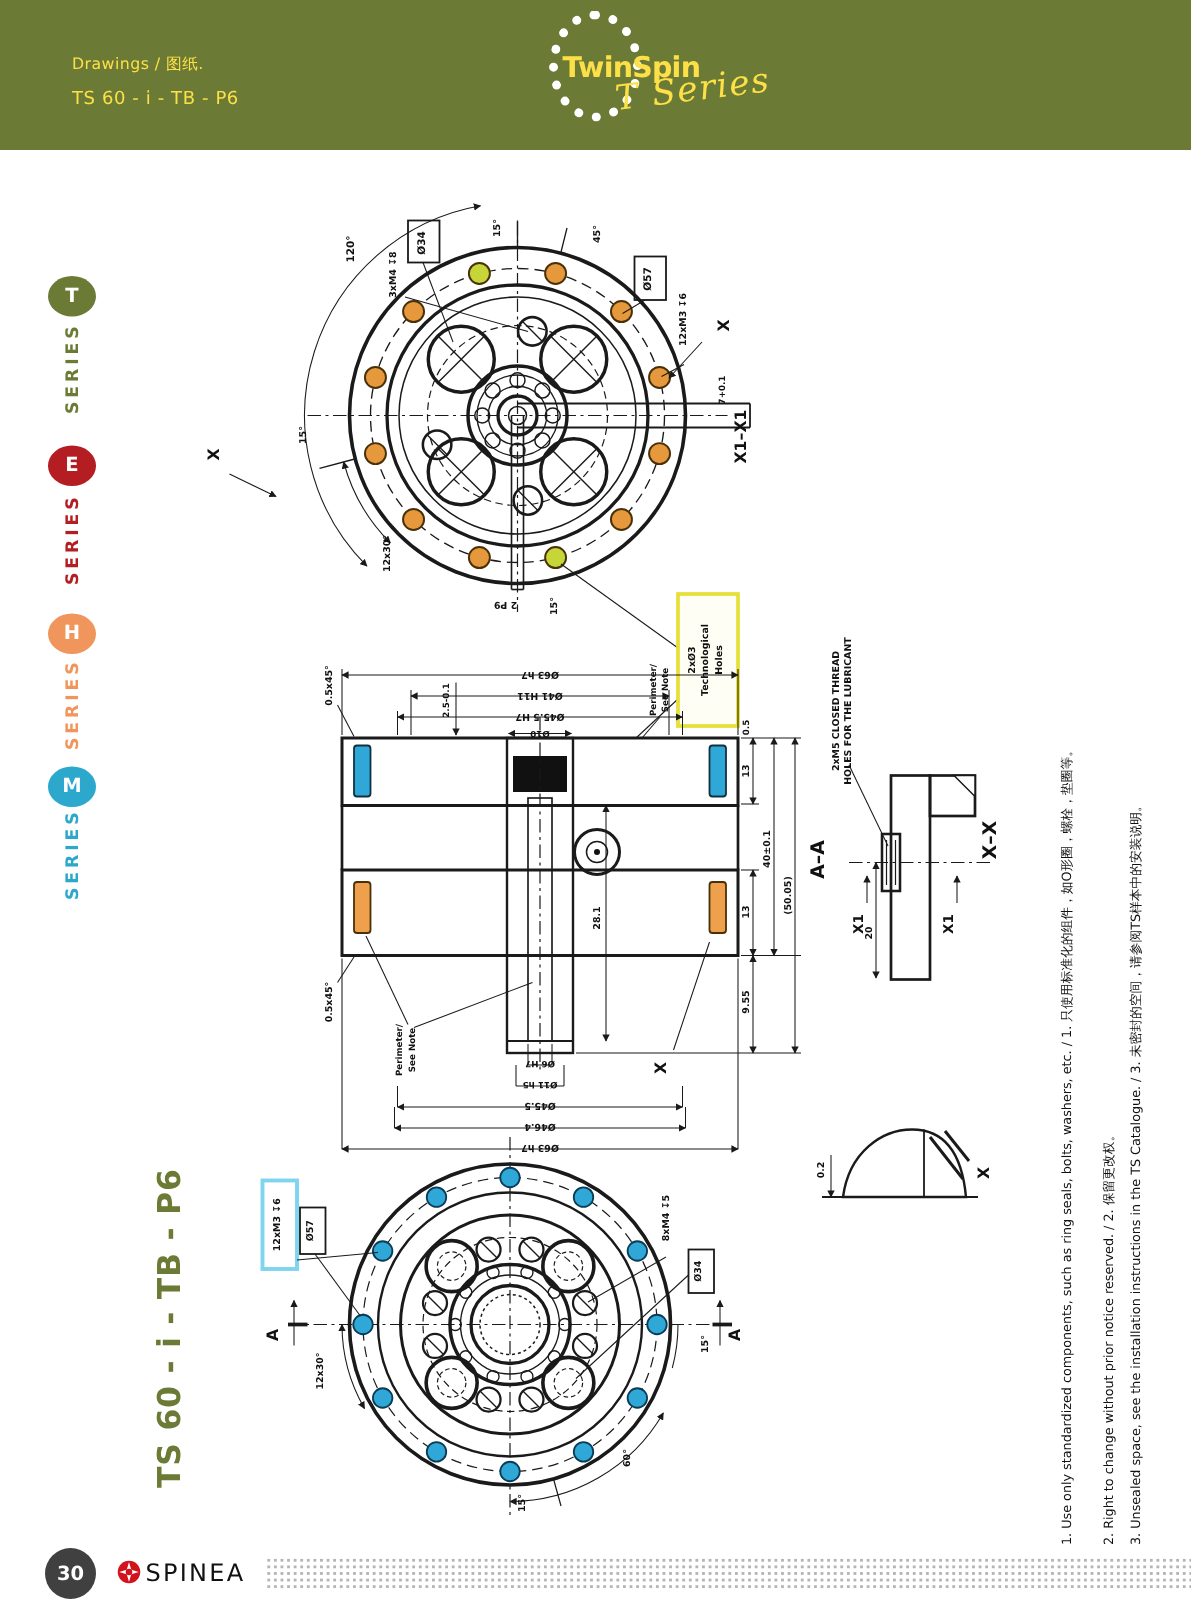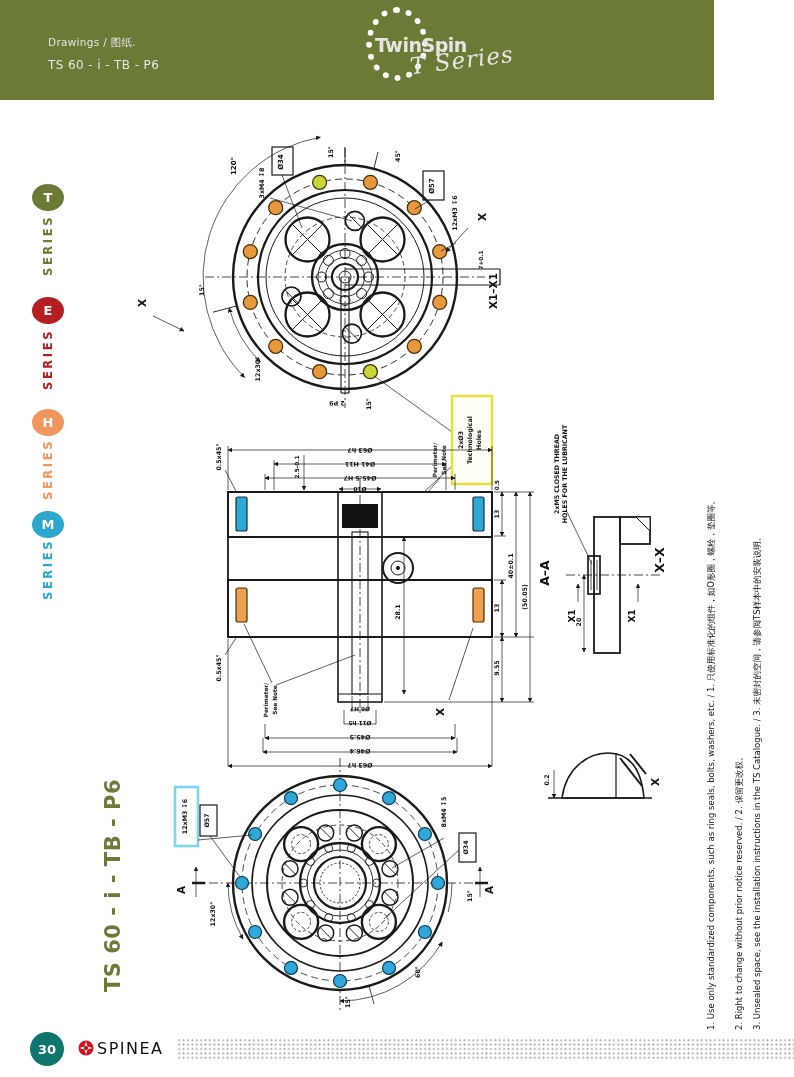--- a/index.html
+++ b/index.html
@@ -1,20 +1,20 @@
 <!DOCTYPE html>
 <html><head>
 <meta charset="utf-8">
 <style>
   html,body{margin:0;padding:0}
   body{width:794px;height:1077px;position:relative;background:#fff;
        font-family:"DejaVu Sans",sans-serif;overflow:hidden}
   .abs{position:absolute}
   
-  .hdr{left:0;top:0;width:714px;height:100px;background:#6b7a35;color:#e5e5e5}
+  .hdr{left:0;top:0;width:794px;height:100px;background:#6b7a35;color:#fde047}
   .hdr-sub{left:48px;top:36px;font-size:10.5px;letter-spacing:.3px}
   .hdr-model{left:48px;top:58px;font-size:12px;letter-spacing:.4px}
   .logo-ring{left:366px;top:7px;width:50px;height:62px;border:6px dotted #fff;border-radius:50%}
   .logo-word{left:375px;top:34px;font-size:19px;font-weight:bold;letter-spacing:-.5px}
   .logo-series{left:410px;top:47px;font-family:"DejaVu Serif",serif;font-style:italic;
                font-size:23px;transform:rotate(-7deg);letter-spacing:1px}
   
   .badge{width:32px;height:27px;border-radius:50%;color:#fff;font-weight:bold;
          font-size:13px;display:flex;align-items:center;justify-content:center;left:32px}
   .vseries{left:41px;height:14px;transform-origin:0 0;transform:rotate(-90deg);
@@ -23,21 +23,21 @@
   .vtitle{left:101px;top:992px;transform-origin:0 0;transform:rotate(-90deg);
           color:#6b7a35;font-weight:bold;font-size:21px;letter-spacing:.5px;white-space:nowrap}
   
   .vnote{top:1030px;transform-origin:0 0;transform:rotate(-90deg);
          font-size:8.5px;color:#111;white-space:nowrap}
   
   .dotband{left:76px;top:1038px;width:718px;height:22px;
            background-image:radial-gradient(#b5b5b5 1.1px,transparent 1.2px);
            background-size:4.4px 4.4px}
   .logopatch{left:72px;top:1036px;width:104px;height:26px;background:#fff}
-  .pagenum{left:30px;top:1032px;width:34px;height:34px;border-radius:50%;background:#0f766e;
+  .pagenum{left:30px;top:1032px;width:34px;height:34px;border-radius:50%;background:#404040;
            color:#fff;font-weight:bold;font-size:13px;display:flex;align-items:center;justify-content:center}
   .brand{left:97px;top:1039px;font-size:16px;font-weight:normal;letter-spacing:1.5px;color:#111}
   .gear{left:78px;top:1040px}
   
   svg text{font-family:"DejaVu Sans",sans-serif;fill:#111;text-anchor:middle;font-weight:bold}
   .t7{font-size:7px}.t63{font-size:6.3px}.t58{font-size:5.8px}
   .t9{font-size:9px}.t10{font-size:10.5px}.t12{font-size:12.5px}
   .ln{stroke:#1a1a1a;fill:none}
   .cl{stroke:#1a1a1a;stroke-width:.8;stroke-dasharray:9 3 2 3;fill:none}
   .dim{stroke:#1a1a1a;stroke-width:.7;fill:none}

